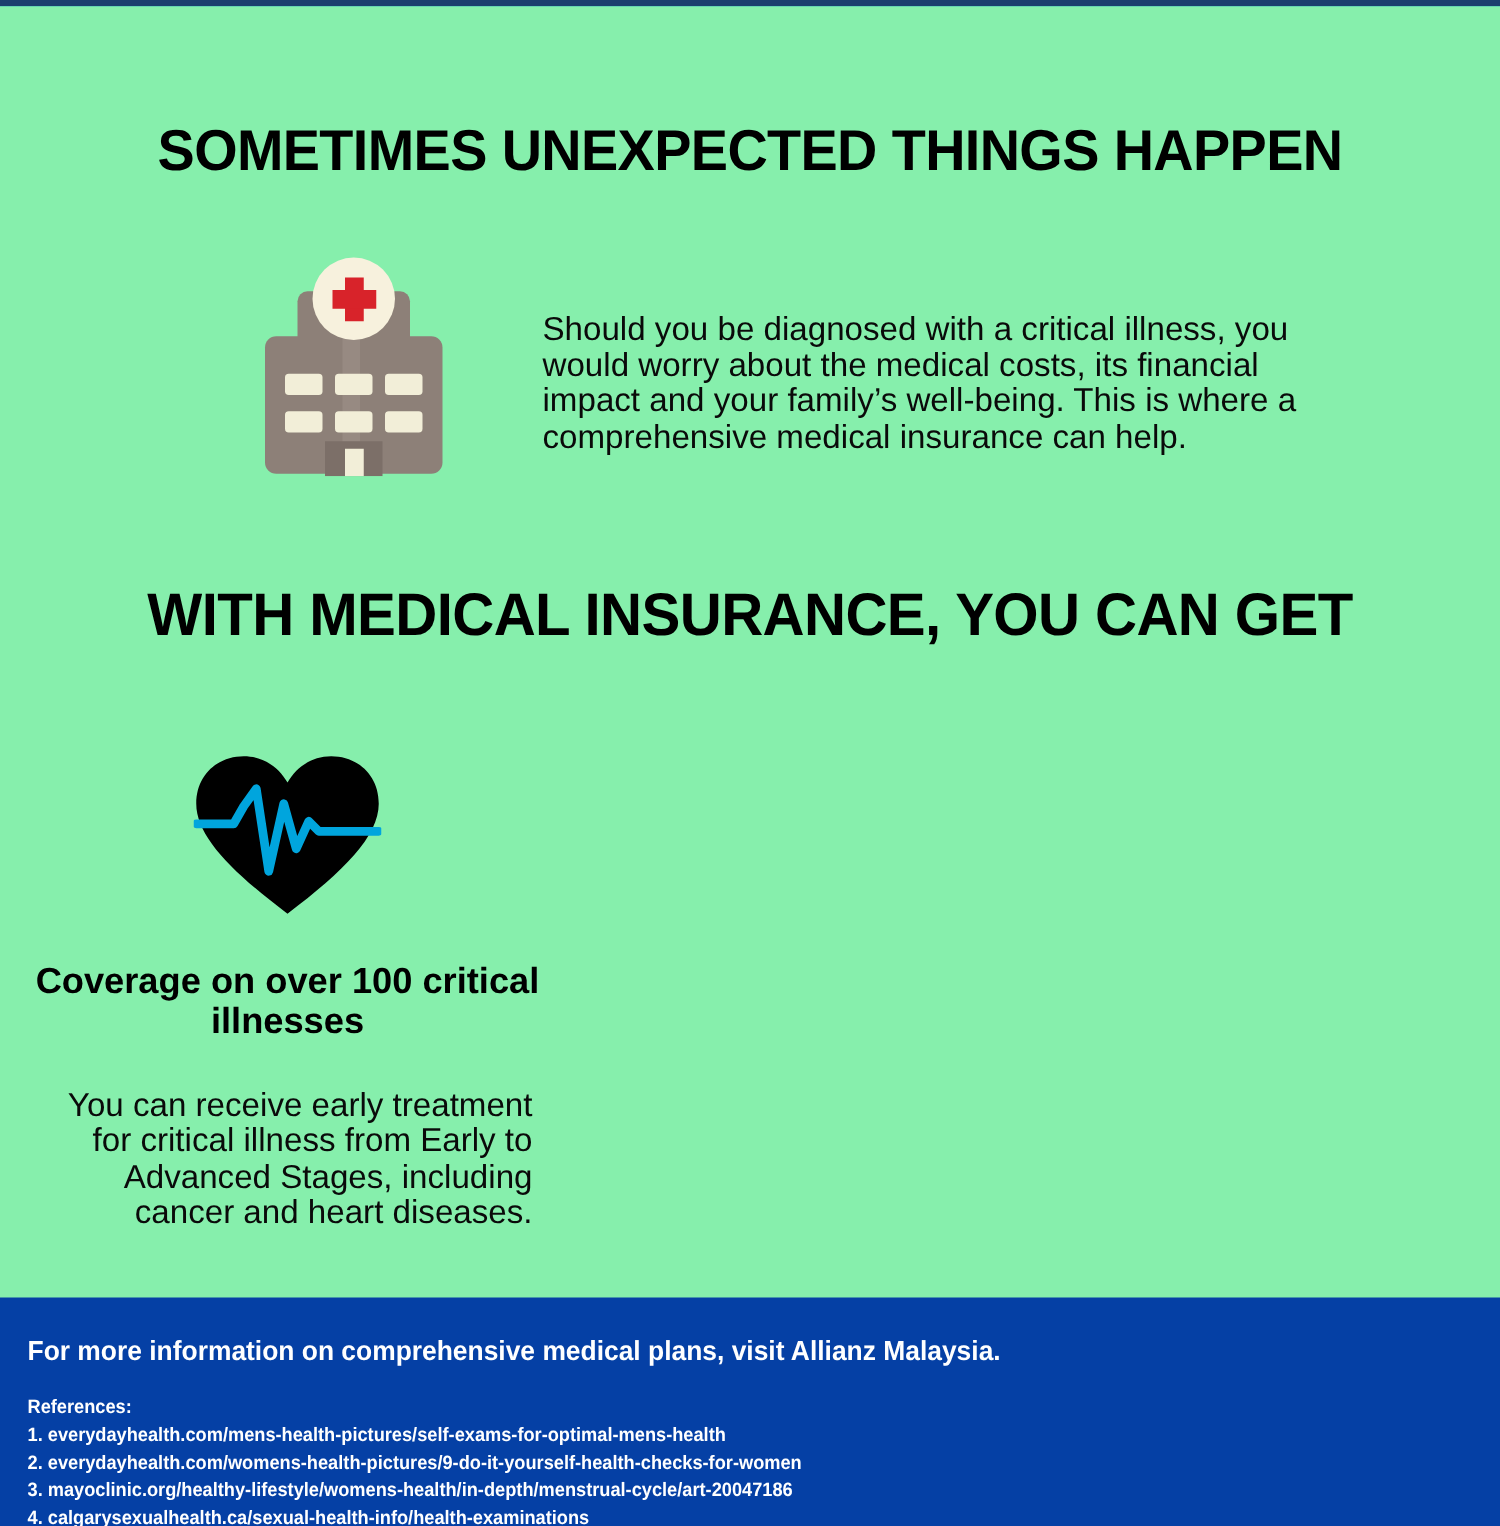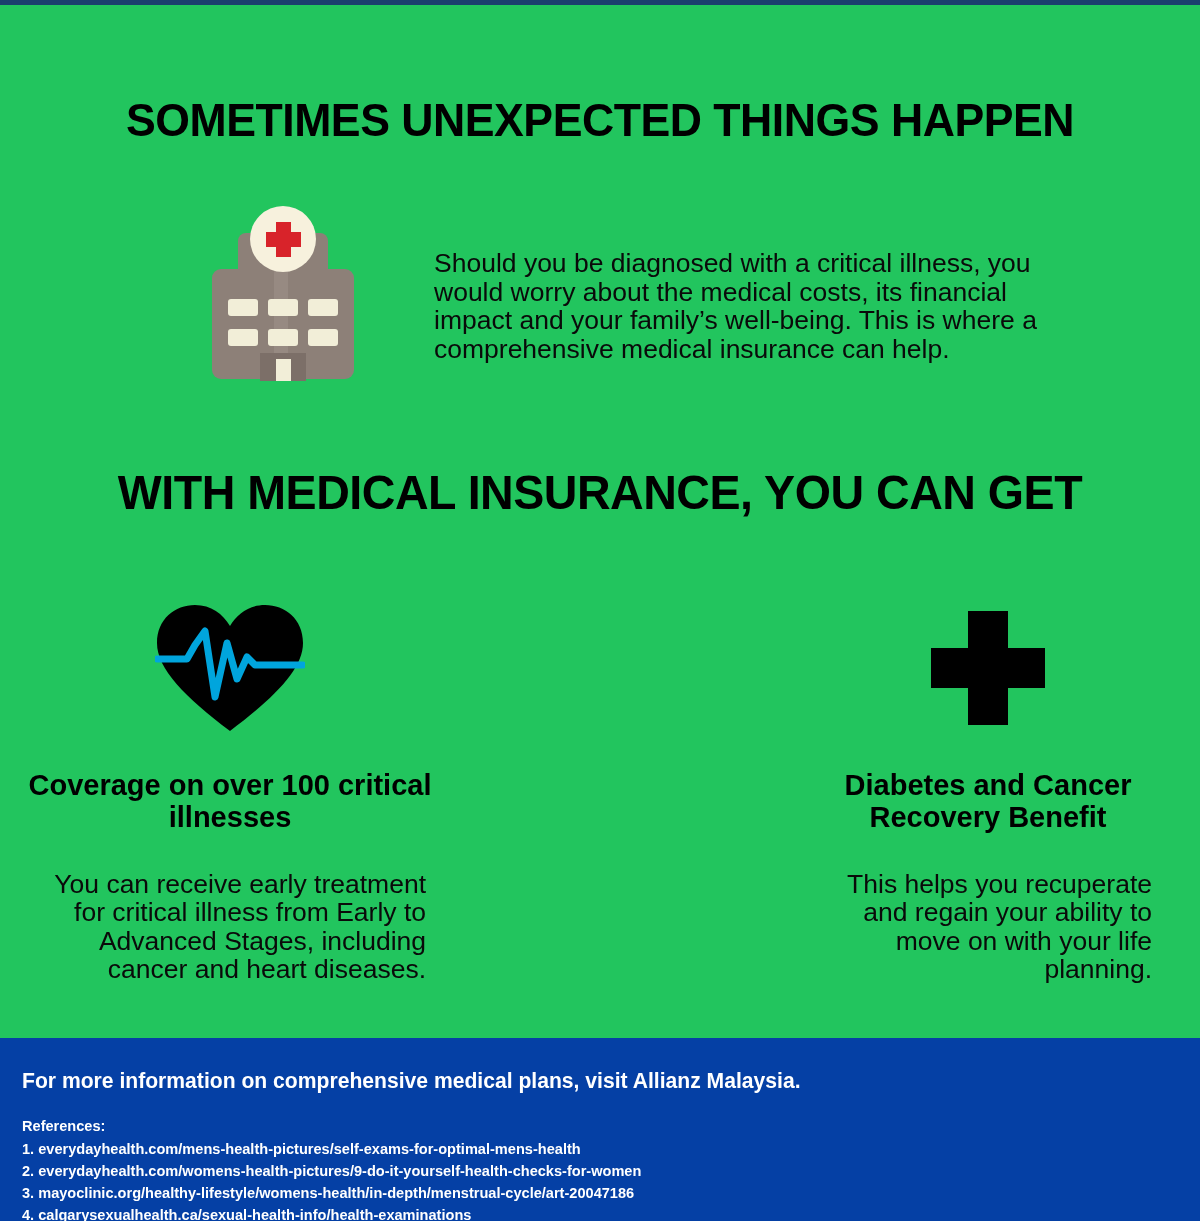--- a/index.html
+++ b/index.html
@@ -19,21 +19,21 @@
     top: 0; left: 0;
     width: 1200px;
     height: 5px;
     background: #1b3f6e;
   }
   .page {
     position: absolute;
     top: 5px; left: 0;
     width: 1200px;
     height: 1216px;
-    background: #22c55e;
+    background: #86efac;
   }
 
   
   .headline1 {
     position: absolute;
     top: 88px;
     left: 0;
     width: 1200px;
     text-align: center;
     font-size: 46px;
@@ -219,29 +219,20 @@
         <svg viewBox="0 0 150 132" width="150" height="132" aria-hidden="true">
           <path d="M75 130 C 30 96, 2 68, 2 42 C 2 18, 20 4, 40 4 C 56 4, 68 13, 75 25 C 82 13, 94 4, 110 4 C 130 4, 148 18, 148 42 C 148 68, 120 96, 75 130 Z" fill="#000000"></path>
           <polyline points="2,58 32,58 40,44 50,30 60,96 72,42 82,78 92,56 100,64 148,64" fill="none" stroke="#00a5dd" stroke-width="7" stroke-linejoin="round" stroke-linecap="round"></polyline>
         </svg>
       </div>
       <div class="col-title">Coverage on over 100 critical illnesses</div>
       <div class="col-body">You can receive early treatment for critical illness from Early to Advanced Stages, including cancer and heart diseases.</div>
     </div>
 
 
-    <div class="col col-3">
-      <div class="icon-wrap">
-        <svg viewBox="0 0 134 132" width="134" height="132" aria-hidden="true">
-          <polygon points="47,10 87,10 87,47 124,47 124,87 87,87 87,124 47,124 47,87 10,87 10,47 47,47" fill="#000000"></polygon>
-        </svg>
-      </div>
-      <div class="col-title">Diabetes and Cancer Recovery Benefit</div>
-      <div class="col-body">This helps you recuperate and regain your ability to move on with your life planning.</div>
-    </div>
 
   </div>
 
   <div class="footer">
     <div class="footer-head">For more information on comprehensive medical plans, visit Allianz Malaysia.</div>
     <div class="ref-label">References:</div>
     <ul class="ref-list">
       <li>1. everydayhealth.com/mens-health-pictures/self-exams-for-optimal-mens-health</li>
       <li>2. everydayhealth.com/womens-health-pictures/9-do-it-yourself-health-checks-for-women</li>
       <li>3. mayoclinic.org/healthy-lifestyle/womens-health/in-depth/menstrual-cycle/art-20047186</li>

